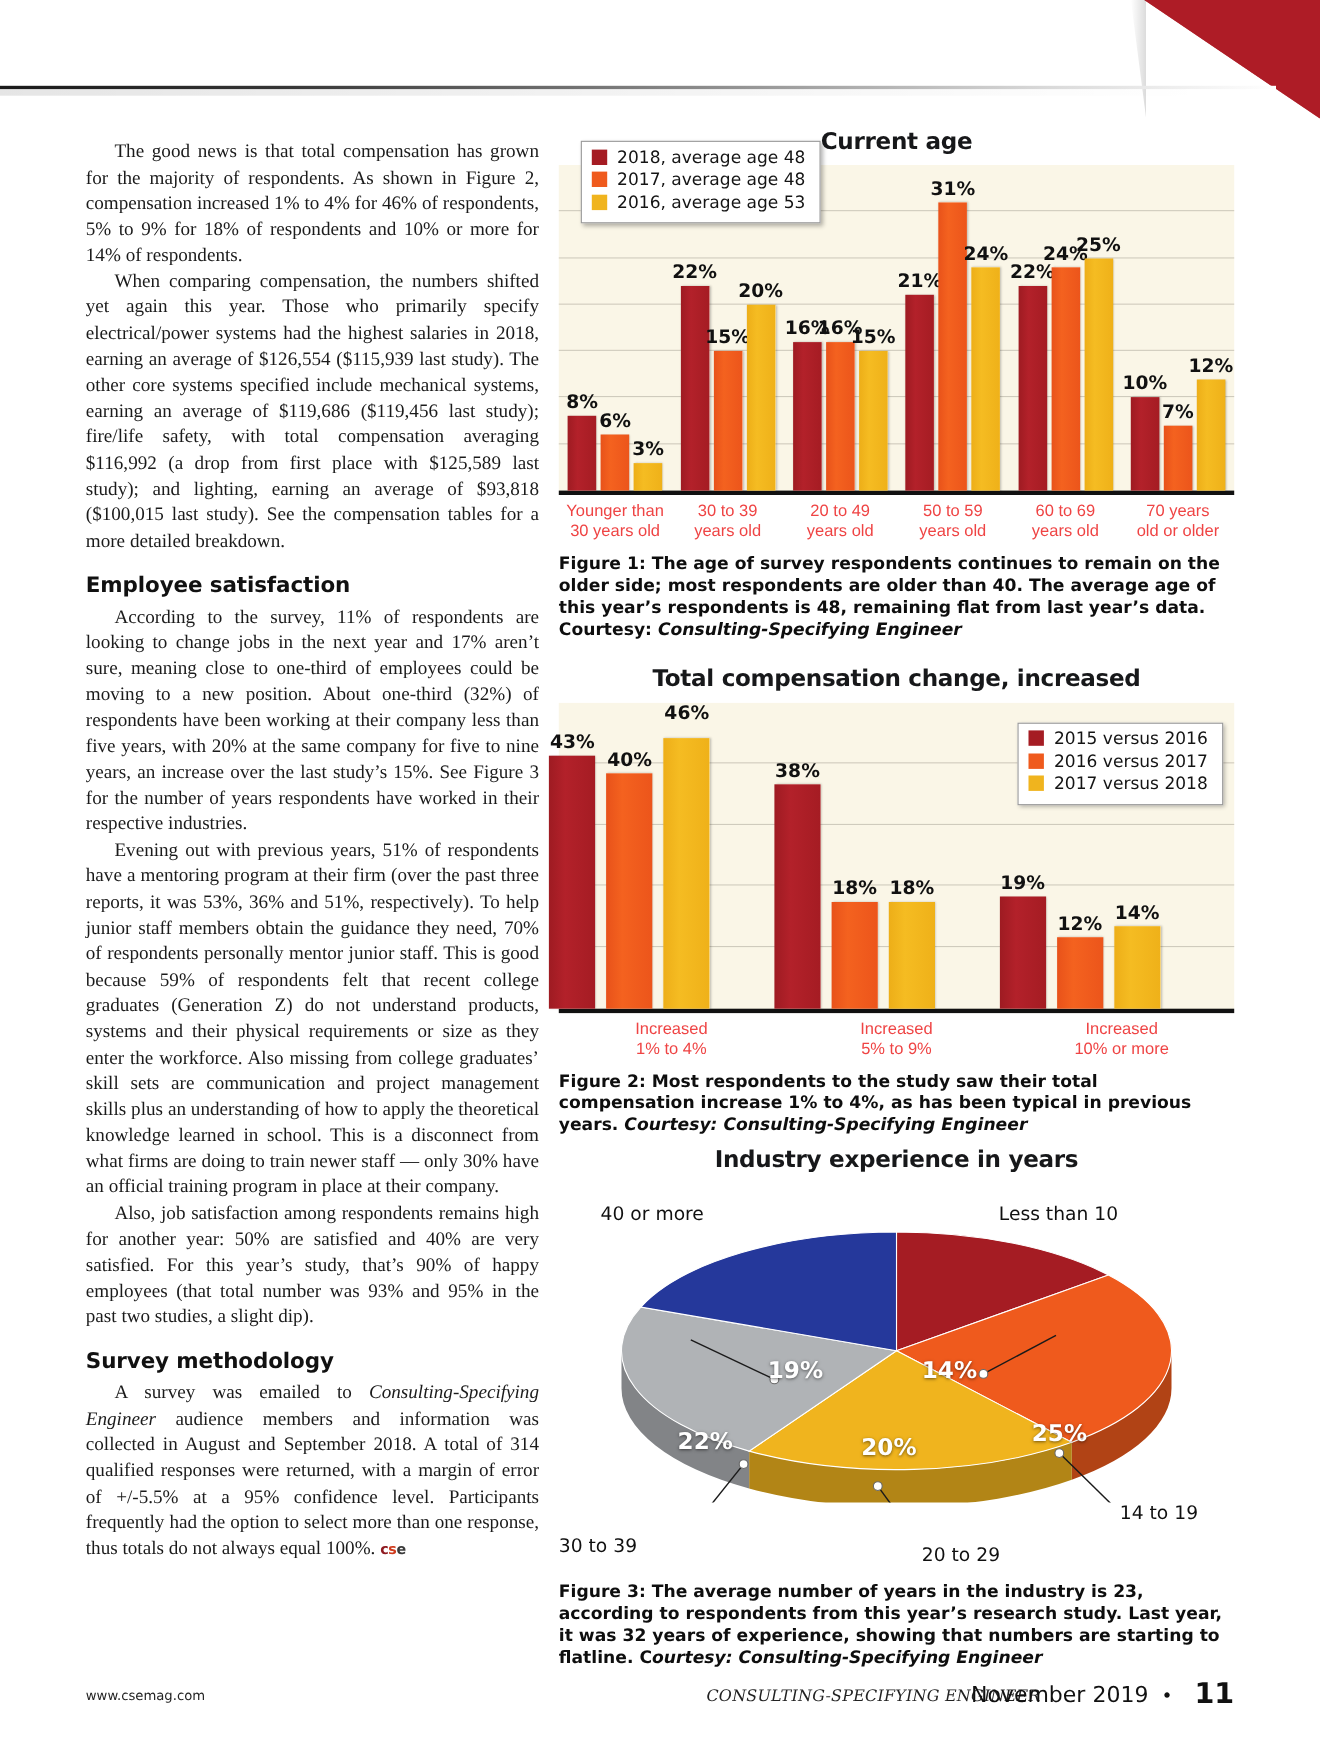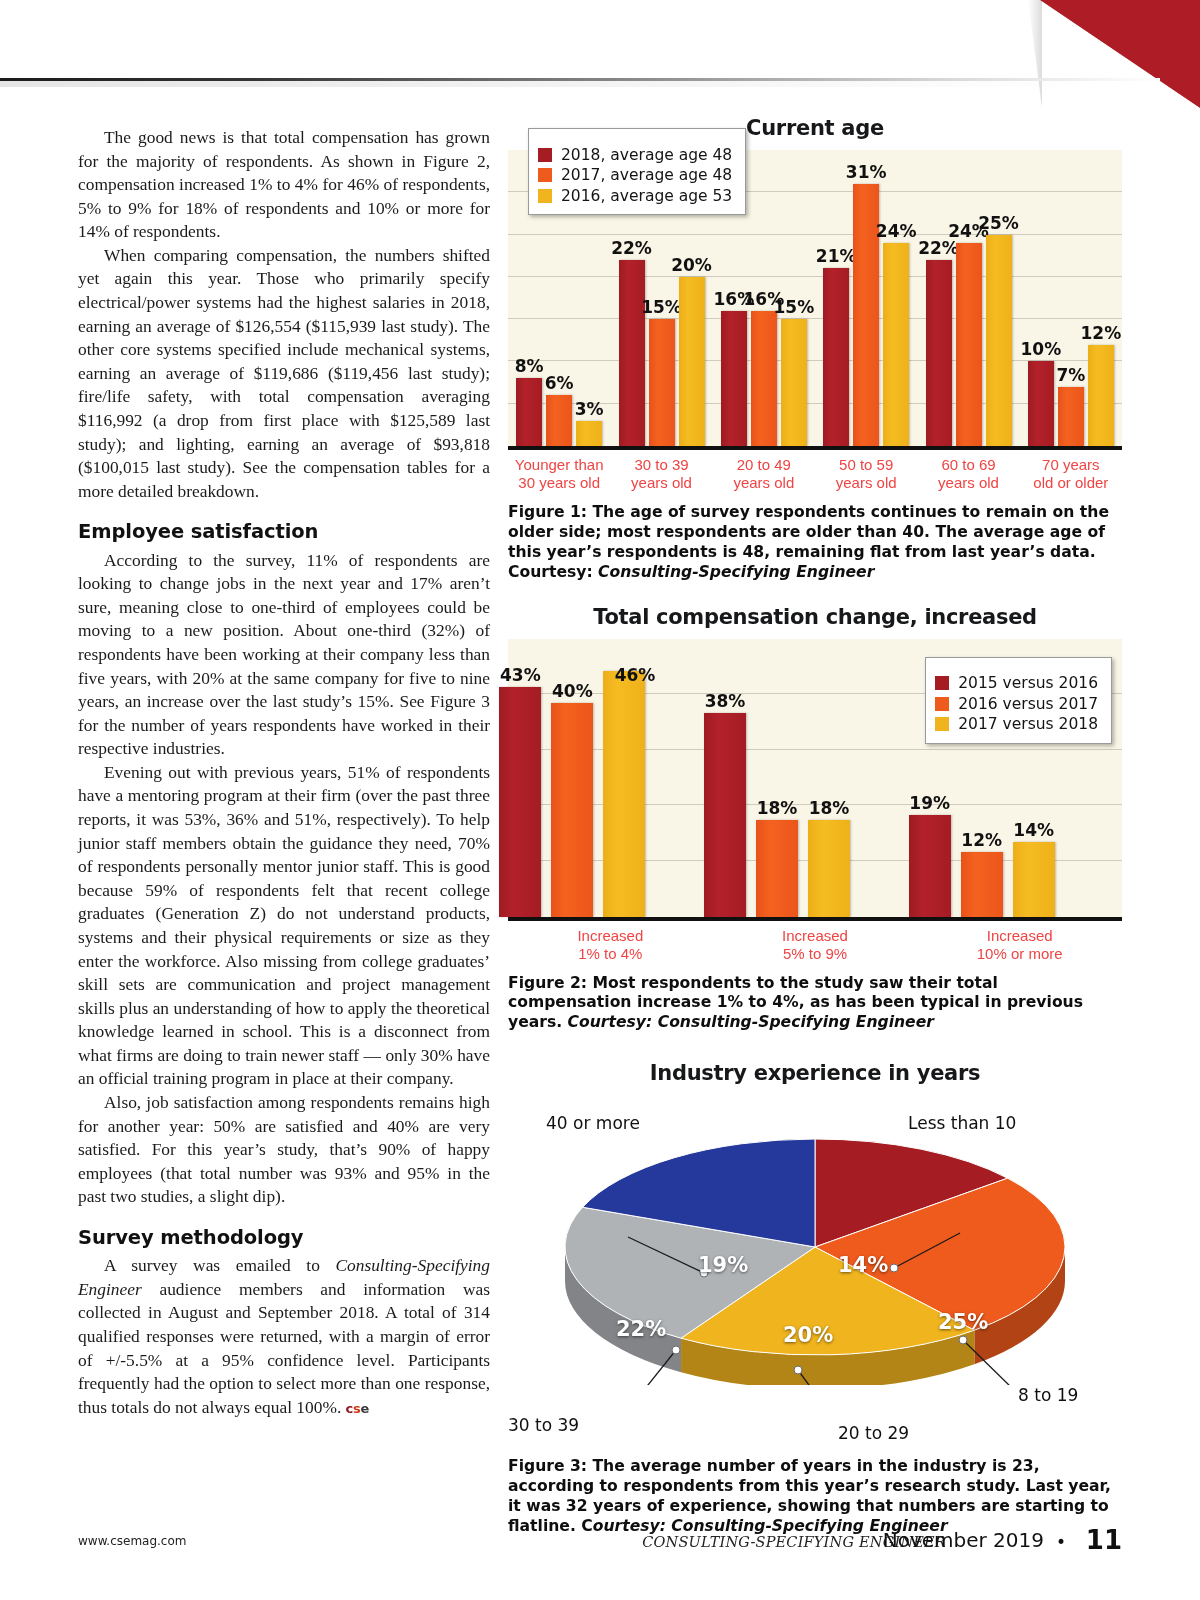--- a/index.html
+++ b/index.html
@@ -76,21 +76,21 @@
     font-size:17px;color:#111;white-space:nowrap;text-align:center;
   }
   .xtick{
     position:absolute;text-align:center;
     font-family:Liberation Sans, sans-serif;font-size:15px;color:#ef4444;
     line-height:1.22;
   }
   .legend{
     position:absolute;background:#fff;border:1px solid #9a9a9a;
     box-shadow:2px 2px 4px rgba(0,0,0,.30);
-    padding:14px 13px 7px 9px;
+    padding:2px 13px 7px 9px;
   }
   .legend-row{display:flex;align-items:center;margin:2.5px 0;}
   .legend-sw{width:14px;height:14px;margin-right:9px;flex:0 0 auto;}
   .legend-sw.s0{background:#A51C23;}
   .legend-sw.s1{background:#EF5A1D;}
   .legend-sw.s2{background:#F0B41E;}
   .legend-txt{
     font-family:"DejaVu Sans",sans-serif;font-size:15.5px;color:#141414;
     white-space:nowrap;
   }
@@ -251,21 +251,21 @@
   <div id="chart2-plot" class="plot" style="height:282px;margin-top:10px;">
       <div class="grid" style="bottom: 55.6px;"></div>
       <div class="grid" style="bottom: 111.2px;"></div>
       <div class="grid" style="bottom: 166.8px;"></div>
       <div class="grid" style="bottom: 222.4px;"></div>
       <div class="bar s0" style="left: -8.66667px; width: 42px; height: 229.885px;"></div>
       <div class="bar-label" style="left: -18.6667px; width: 62px; bottom: 231.885px;">43%</div>
       <div class="bar s1" style="left: 43.3333px; width: 42px; height: 213.846px;"></div>
       <div class="bar-label" style="left: 33.3333px; width: 62px; bottom: 215.846px;">40%</div>
       <div class="bar s2" style="left: 95.3333px; width: 42px; height: 245.923px;"></div>
-      <div class="bar-label" style="left: 85.3333px; width: 62px; bottom: 232px; text-align: right;">46%</div>
+      <div class="bar-label" style="left: 85.3333px; width: 62px; bottom: 258px;">46%</div>
       <div class="bar s0" style="left: 196px; width: 42px; height: 203.154px;"></div>
       <div class="bar-label" style="left: 186px; width: 62px; bottom: 205.154px;">38%</div>
       <div class="bar s1" style="left: 248px; width: 42px; height: 96.2308px;"></div>
       <div class="bar-label" style="left: 238px; width: 62px; bottom: 98.2308px;">18%</div>
       <div class="bar s2" style="left: 300px; width: 42px; height: 96.2308px;"></div>
       <div class="bar-label" style="left: 290px; width: 62px; bottom: 98.2308px;">18%</div>
       <div class="bar s0" style="left: 400.667px; width: 42px; height: 101.577px;"></div>
       <div class="bar-label" style="left: 390.667px; width: 62px; bottom: 103.577px;">19%</div>
       <div class="bar s1" style="left: 452.667px; width: 42px; height: 64.1538px;"></div>
       <div class="bar-label" style="left: 442.667px; width: 62px; bottom: 66.1538px;">12%</div>
@@ -295,21 +295,21 @@
         <div>Increased</div>
         <div>5% to 9%</div>
       </div>
       <div class="xtick" style="left: 409.333px; width: 204.667px; top: 6px;">
         <div>Increased</div>
         <div>10% or more</div>
       </div>
     </div>
   <div class="caption"><span>Figure 2: Most respondents to the study saw their total compensation increase 1% to 4%, as has been typical in previous years. </span><i>Courtesy: Consulting-Specifying Engineer</i></div>
 
-  <div class="chart-title" style="margin-top:28px;">Industry experience in years</div>
+  <div class="chart-title" style="margin-top:9px;">Industry experience in years</div>
   <div class="pie-wrap" id="pie-wrap" style="height: 368px;">
       <svg width="614" height="300" viewBox="0 0 614 300" style="position: absolute; left: 0px; top: 0px;">
         <path d="M 557 162 A 250 108 0 0 1 466.3559974371725 245.21543021978522 L 466.3559974371725 279.2154302197852 A 250 108 0 0 0 557 196 Z" fill="rgb(177,67,21)"></path>
         <path d="M 466.3559974371725 245.21543021978522 A 250 108 0 0 1 173.0433012552509 253.18741595421764 L 173.0433012552509 287.1874159542176 A 250 108 0 0 0 466.3559974371725 279.2154302197852 Z" fill="rgb(178,133,22)"></path>
         <path d="M 173.0433012552509 253.18741595421764 A 250 108 0 0 1 57 162 L 57 196 A 250 108 0 0 0 173.0433012552509 287.1874159542176 Z" fill="rgb(130,132,135)"></path>
         <path d="M 307 162 L 307 54 A 250 108 0 0 1 499.6283106939473 93.1582091071415 Z" fill="#A51C23" stroke="#ffffff" stroke-width="1"></path>
         <path d="M 307 162 L 499.6283106939473 93.1582091071415 A 250 108 0 0 1 466.3559974371725 245.21543021978522 Z" fill="#EF5A1D" stroke="#ffffff" stroke-width="1"></path>
         <path d="M 307 162 L 466.3559974371725 245.21543021978522 A 250 108 0 0 1 173.0433012552509 253.18741595421764 Z" fill="#F0B41E" stroke="#ffffff" stroke-width="1"></path>
         <path d="M 307 162 L 173.0433012552509 253.18741595421764 A 250 108 0 0 1 74.55587852793718 122.24254831005474 Z" fill="#B0B3B6" stroke="#ffffff" stroke-width="1"></path>
         <path d="M 307 162 L 74.55587852793718 122.24254831005474 A 250 108 0 0 1 306.99999999999994 54 Z" fill="#25389B" stroke="#ffffff" stroke-width="1"></path>
@@ -323,21 +323,21 @@
         <circle cx="168" cy="265" r="4" fill="#ffffff" stroke="#6a6a6a" stroke-width="1"></circle>
         <line x1="196" y1="188" x2="120" y2="152" stroke="#1a1a1a" stroke-width="1.3"></line>
         <circle cx="196" cy="188" r="4" fill="#ffffff" stroke="#6a6a6a" stroke-width="1"></circle>
       </svg>
       <div class="pie-pct" style="left: 330px; top: 168px;">14%</div>
       <div class="pie-pct" style="left: 430px; top: 225px;">25%</div>
       <div class="pie-pct" style="left: 275px; top: 238px;">20%</div>
       <div class="pie-pct" style="left: 108px; top: 232px;">22%</div>
       <div class="pie-pct" style="left: 190px; top: 168px;">19%</div>
       <div class="pie-lab" style="left: 400px; top: 28px;">Less than 10</div>
-      <div class="pie-lab" style="left: 510px; top: 300px;">8 to 19</div>
+      <div class="pie-lab" style="left: 510px; top: 300px;">14 to 19</div>
       <div class="pie-lab" style="left: 330px; top: 338px;">20 to 29</div>
       <div class="pie-lab" style="left: 0px; top: 330px;">30 to 39</div>
       <div class="pie-lab" style="left: 38px; top: 28px;">40 or more</div>
     </div>
   <div class="caption" style="margin-top:4px;"><span>Figure 3: The average number of years in the industry is 23, according to respondents from this year’s research study. Last year, it was 32 years of experience, showing that numbers are starting to flatline. C</span><i>ourtesy: Consulting-Specifying Engineer</i></div>
 </div>
 
 <div class="footer">
   <div class="foot-url">www.csemag.com</div>
   <div class="foot-mag">CONSULTING-SPECIFYING ENGINEER</div>

